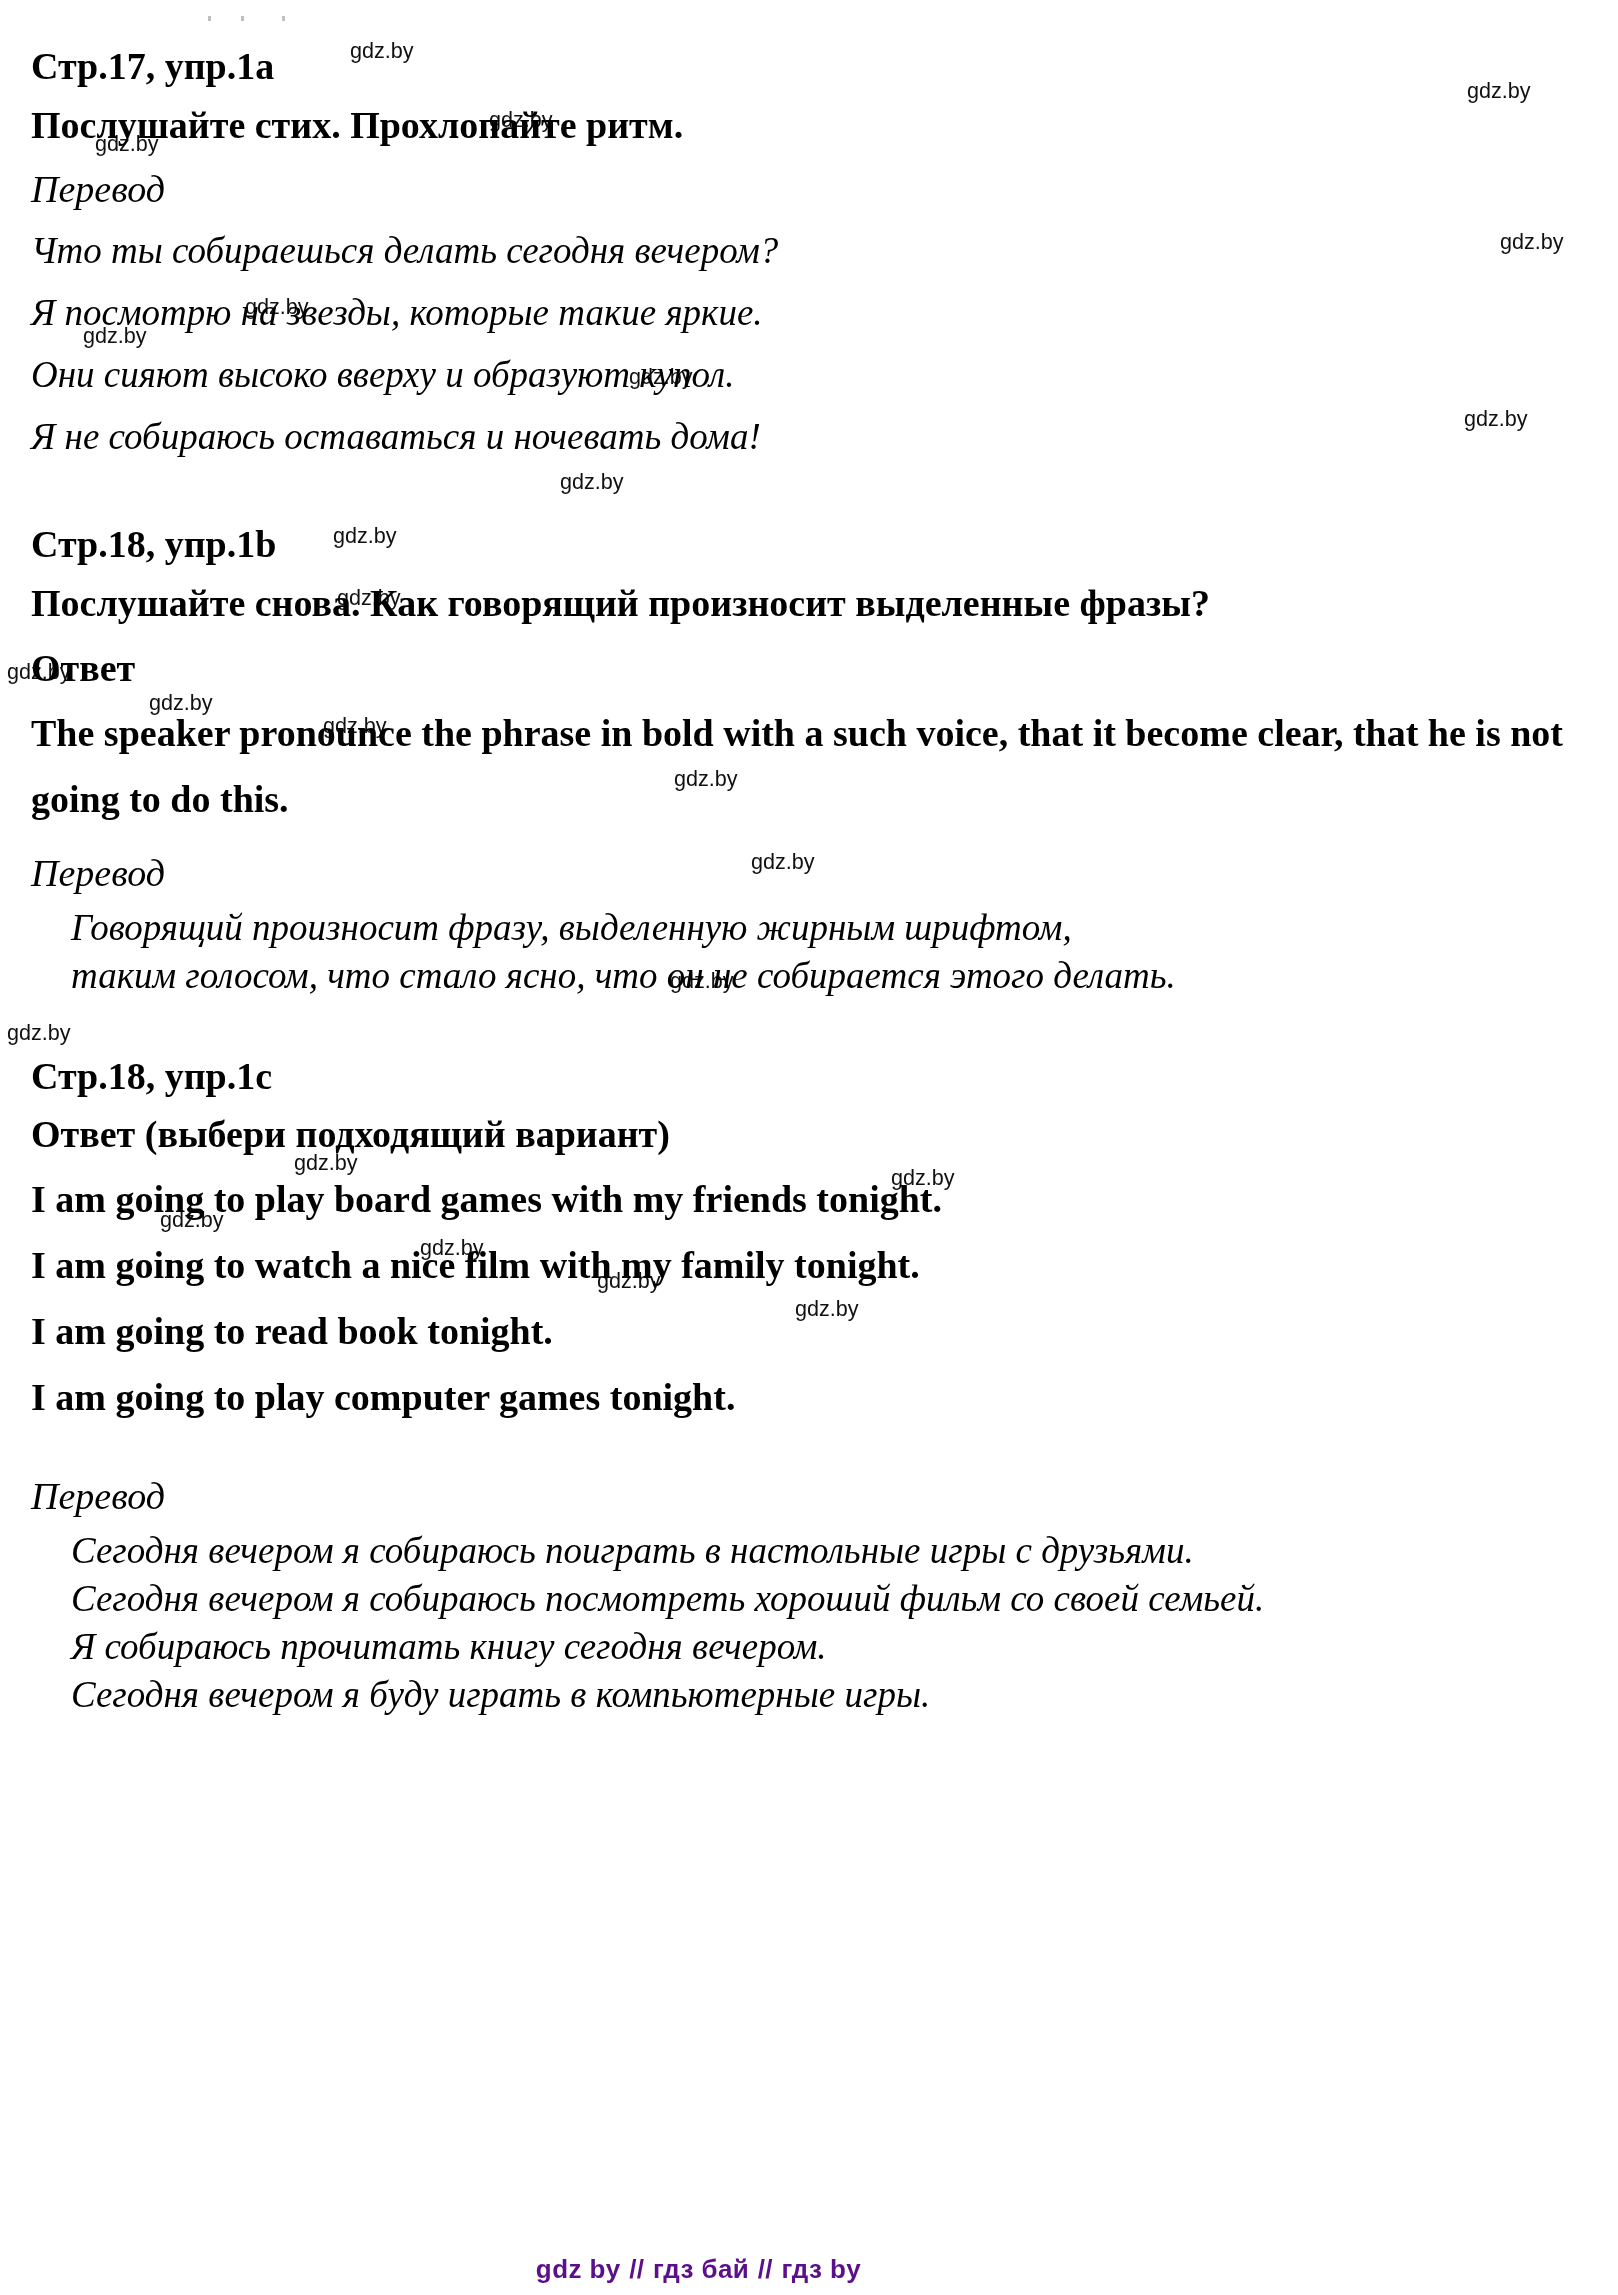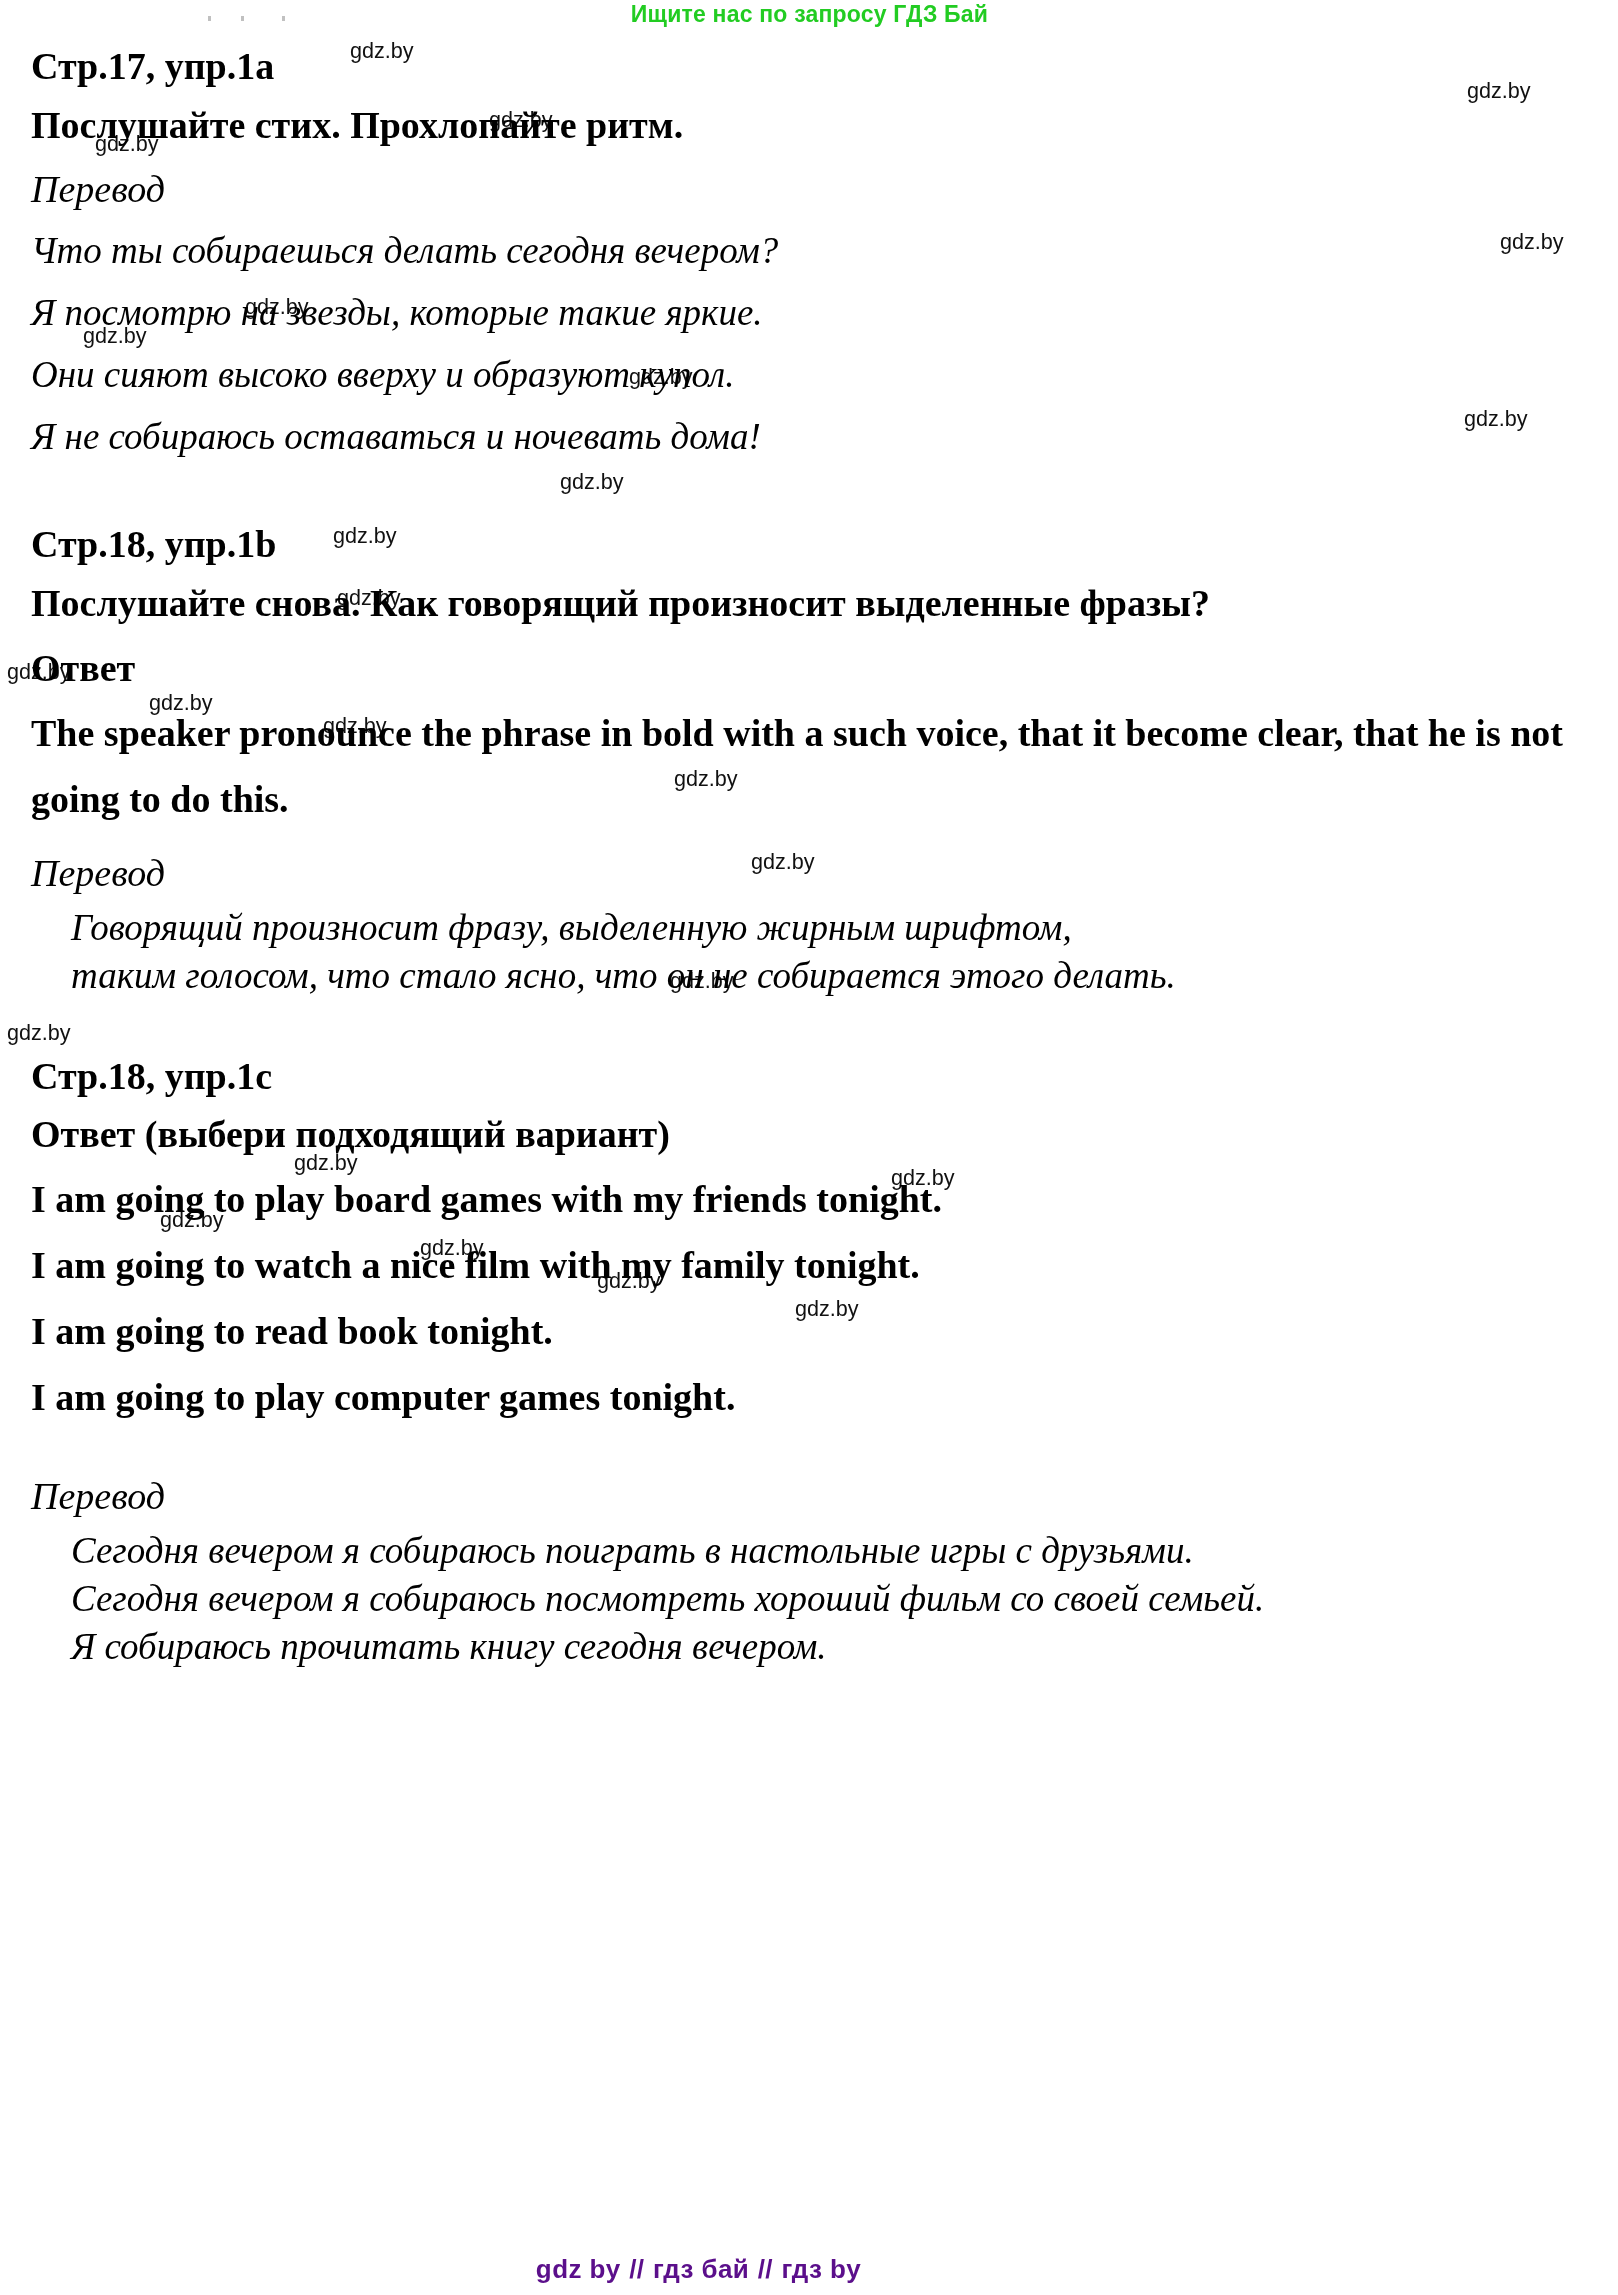--- a/index.html
+++ b/index.html
@@ -138,21 +138,20 @@
     color: #5b0f8b;
     letter-spacing: 0.4px;
   }
   .footer span { padding: 0 4.3px; }
 </style>
 </head>
 <body>
 
 <div id="page">
 
-  <div class="promo">Ищите нас по запросу ГДЗ Бай</div>
 
   <div class="artifact">
     <i style="left:0px"></i>
       <i style="left:33px"></i>
       <i style="left:74px"></i>
   </div>
 
   <div id="watermark-layer">
       <div class="wm" style="left: 350px; top: 38px; color: rgb(17, 17, 17);">gdz.by</div>
       <div class="wm" style="left: 1467px; top: 78px; color: rgb(17, 17, 17);">gdz.by</div>
@@ -213,20 +212,21 @@
       <div class="lbl-answer">Ответ (выбери подходящий вариант)</div>
       <div class="eng">I am going to play board games with my friends tonight.</div>
       <div class="eng">I am going to watch a nice film with my family tonight.</div>
       <div class="eng">I am going to read book tonight.</div>
       <div class="eng">I am going to play computer games tonight.</div>
       <div class="gap-lg"></div>
       <div class="lbl-translate">Перевод</div>
       <div class="ru tight">Сегодня вечером я собираюсь поиграть в настольные игры с друзьями.</div>
       <div class="ru tight">Сегодня вечером я собираюсь посмотреть хороший фильм со своей семьей.</div>
       <div class="ru tight">Я собираюсь прочитать книгу сегодня вечером.</div>
+      <div class="ru tight">Сегодня вечером я буду играть в компьютерные игры.</div>
     </div>
 
   </div>
 
   <div class="footer">
     <span>gdz by</span><span>//</span><span>гдз бай</span><span>//</span><span>гдз by</span>
   </div>
 
 </div>
 

